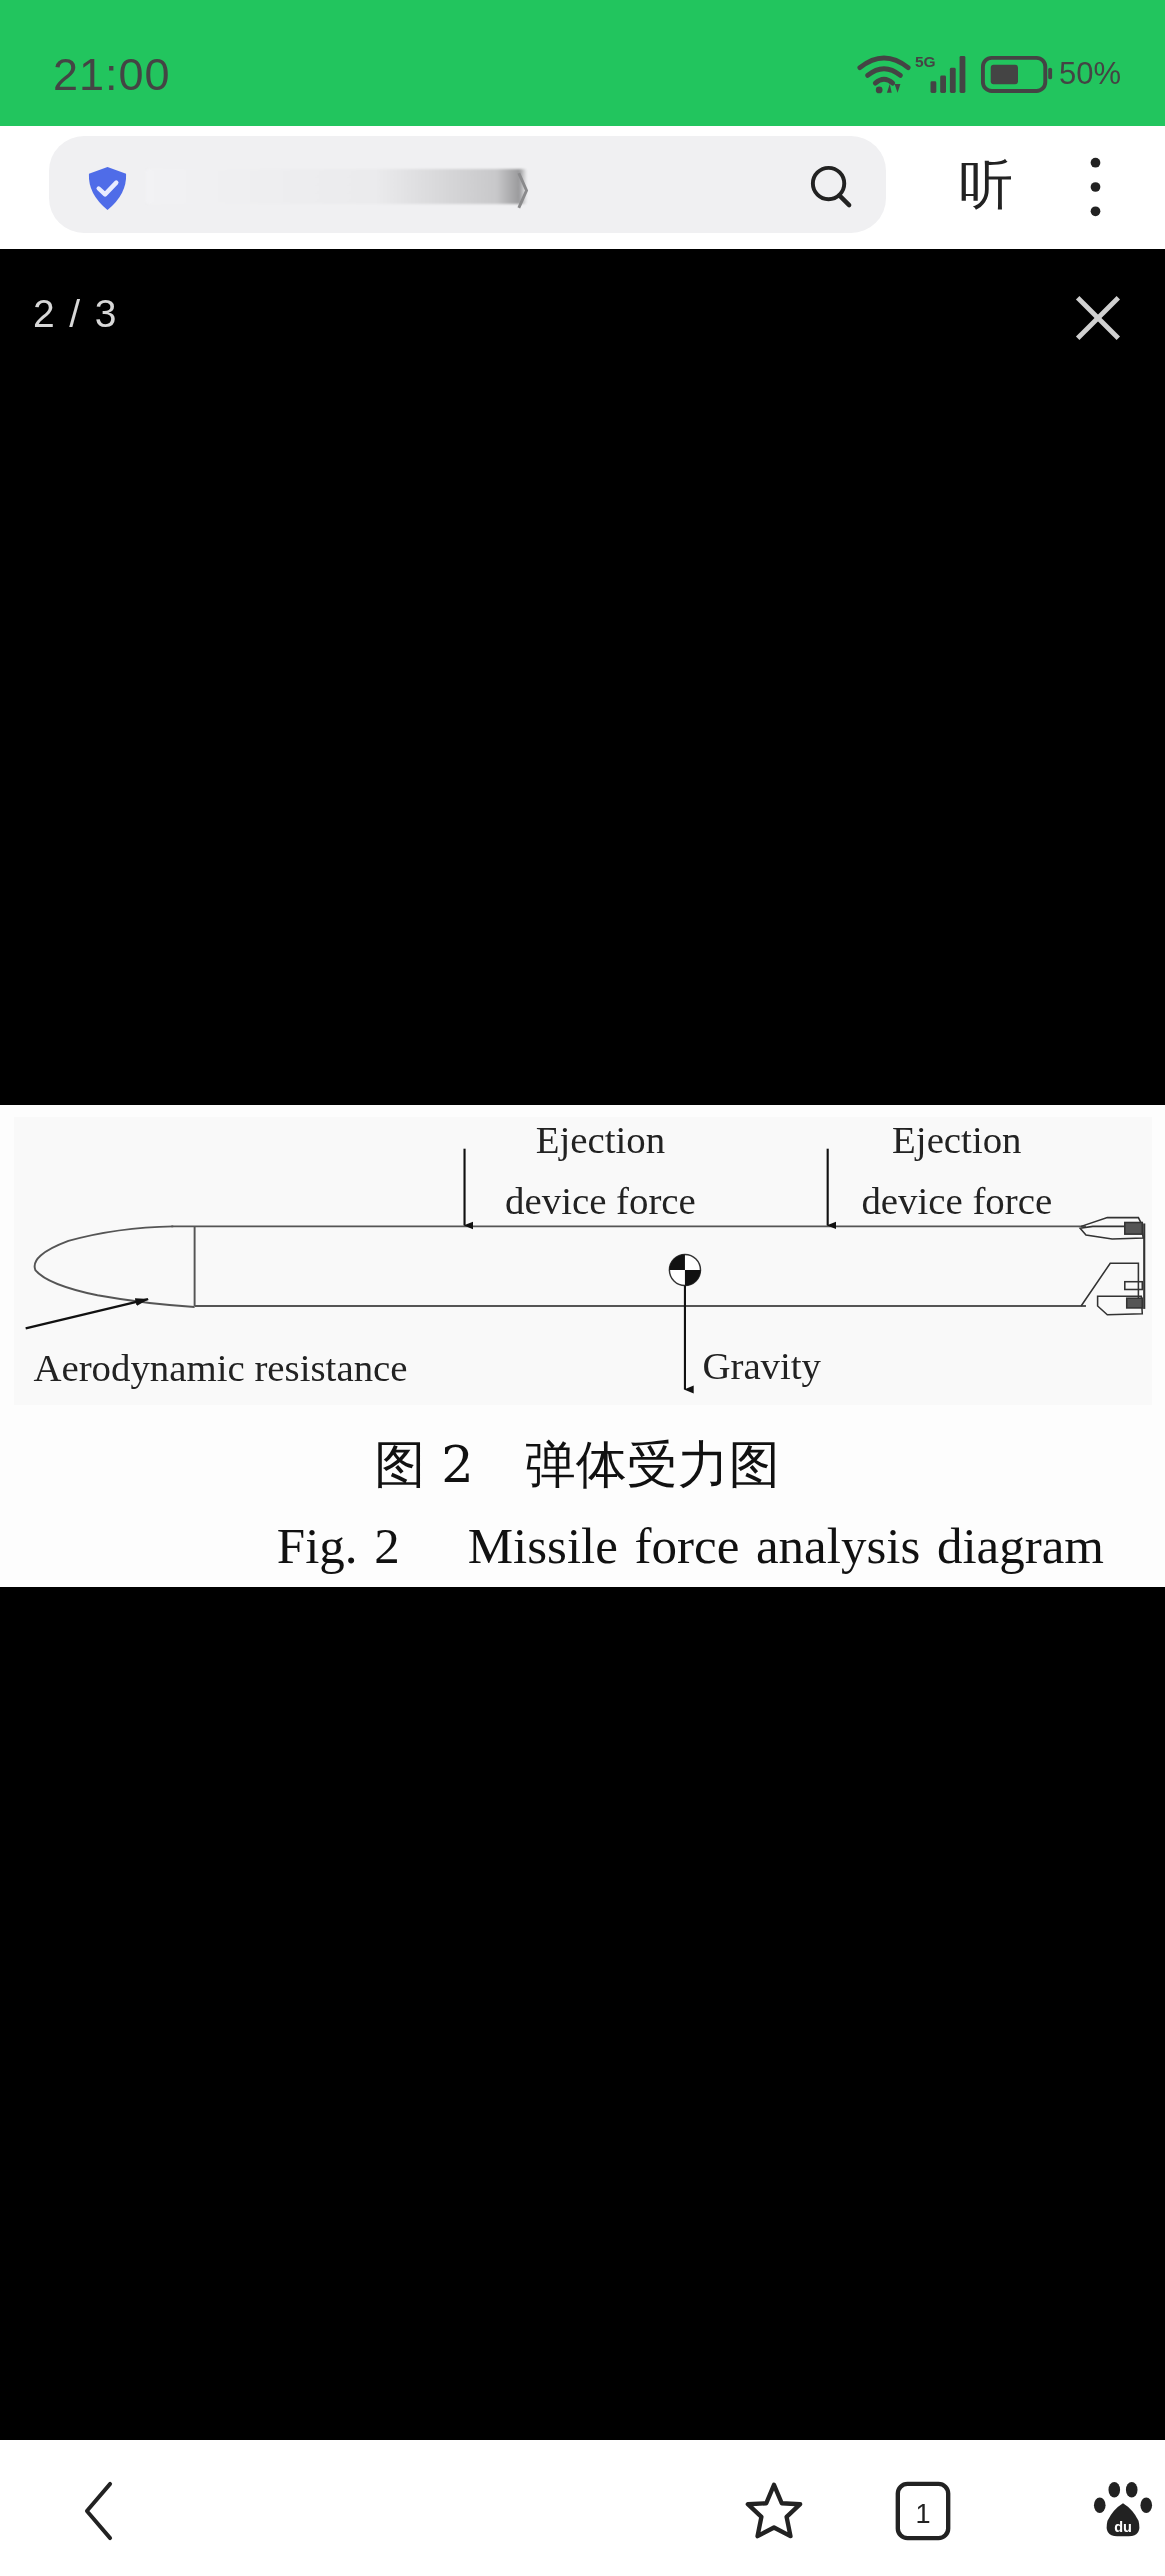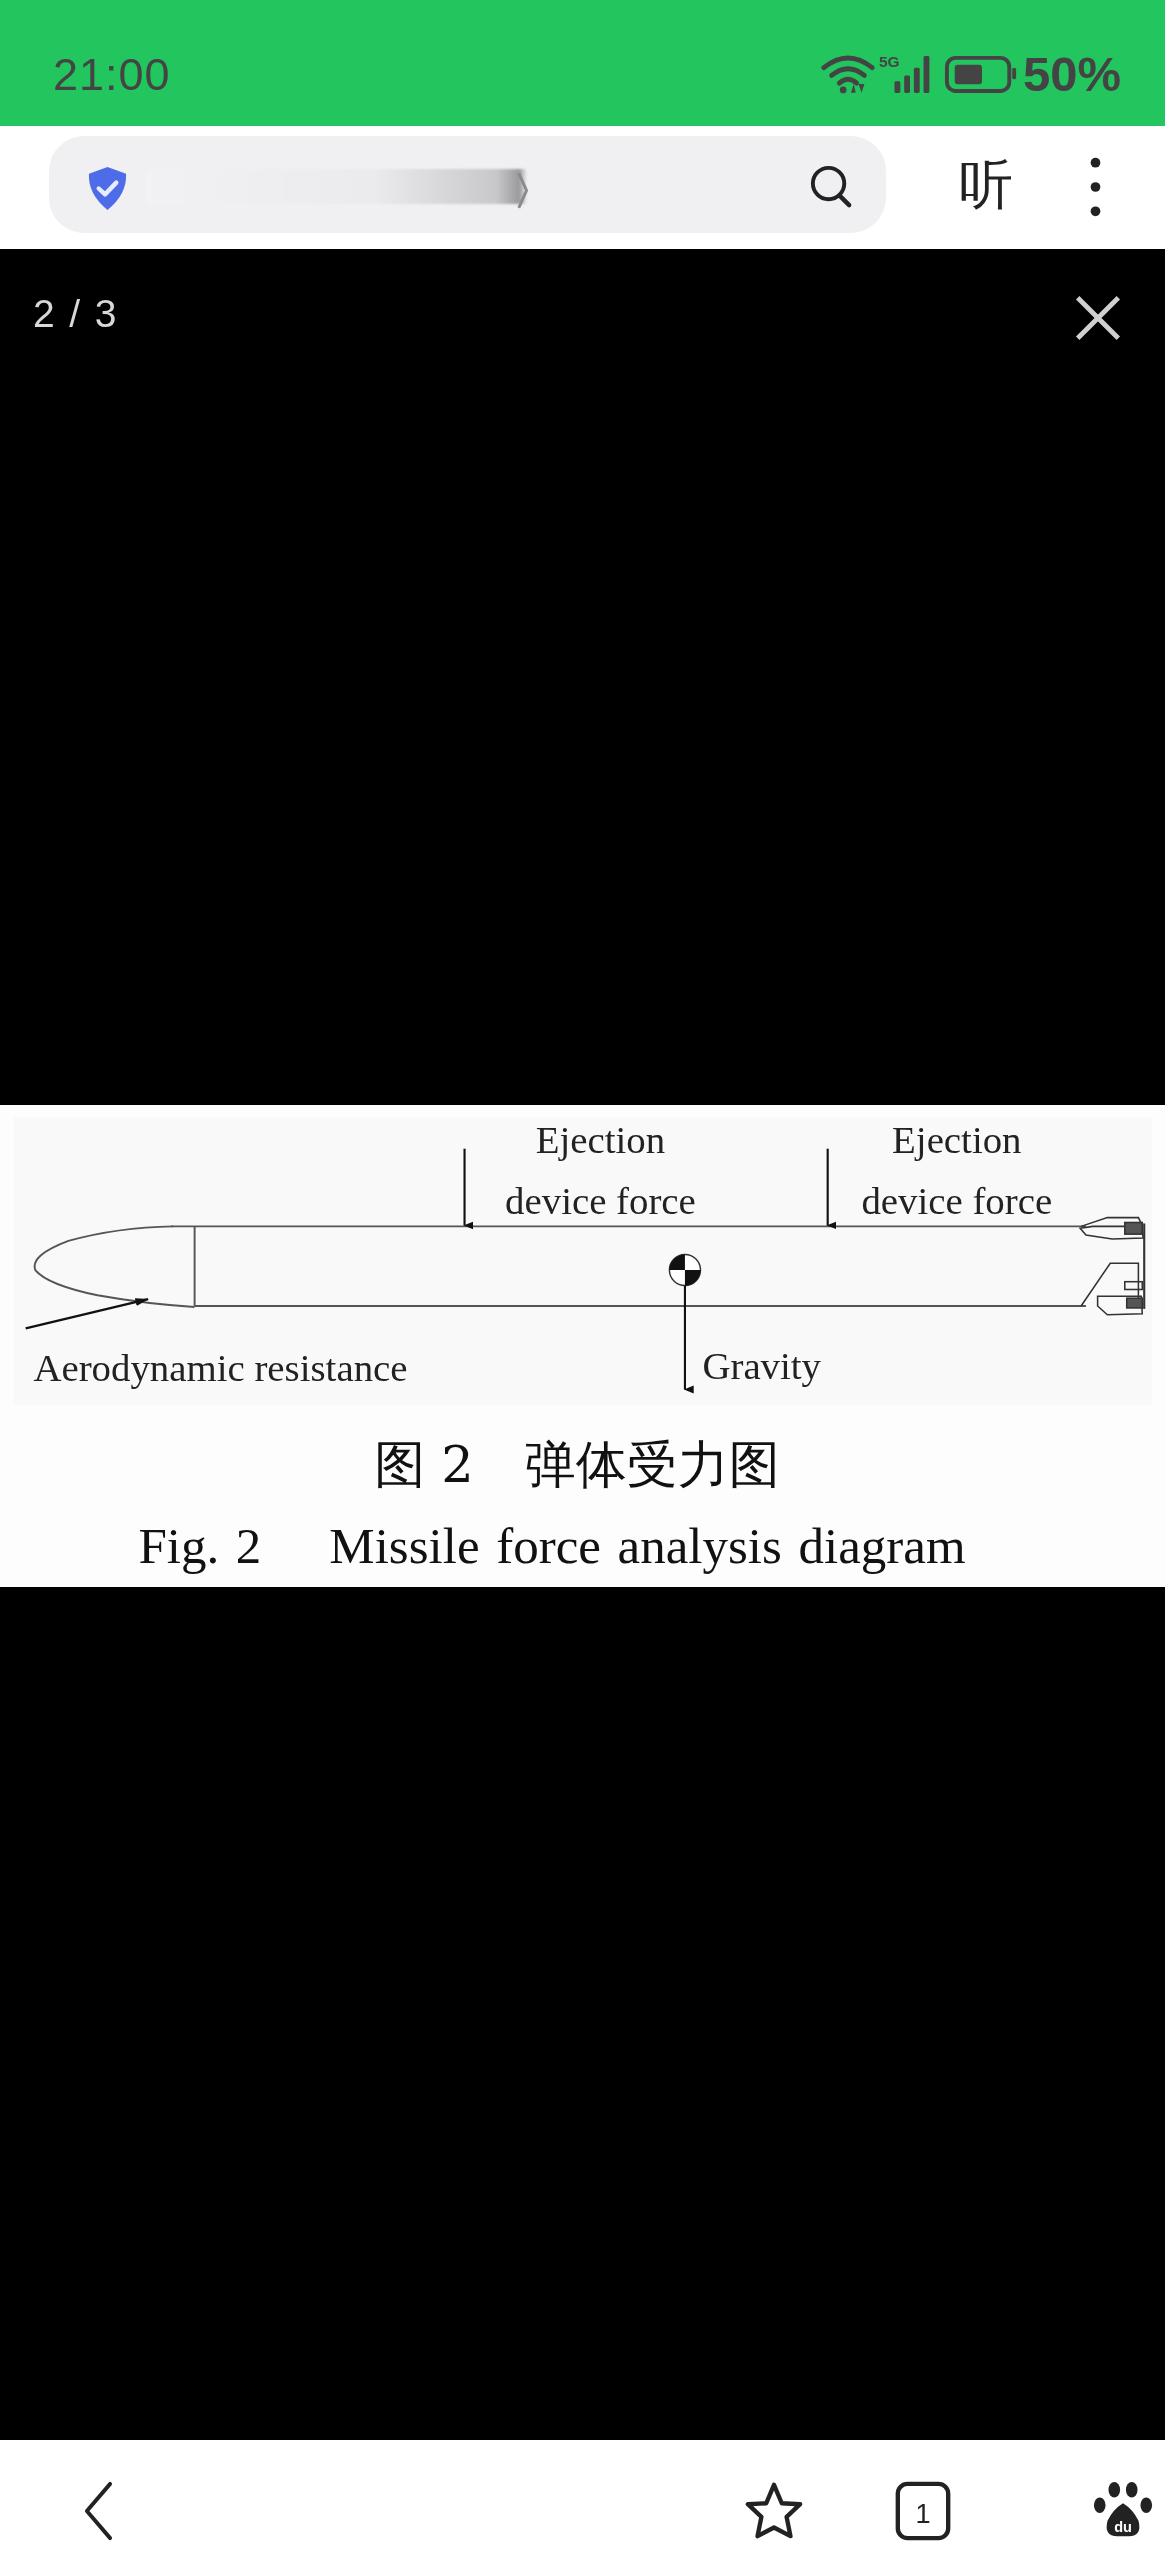--- a/index.html
+++ b/index.html
@@ -3,21 +3,21 @@
 <meta charset="utf-8">
 <style>
   * { margin:0; padding:0; box-sizing:border-box; }
   html, body { width:1166px; height:2576px; background:#ffffff; overflow:hidden; }
   body { position:relative; font-family:"Liberation Sans", "DejaVu Sans", sans-serif; }
 
   
   .status-bar { position:absolute; left:0; top:0; width:1166px; height:126px; background:#22c55e; }
   .status-time { position:absolute; left:53px; top:49px; font-size:45px; color:#444; letter-spacing:1px; }
   .status-icons { position:absolute; right:45px; top:49px; height:49px; display:flex; align-items:center; gap:3px; }
-  .status-battery-text { font-size:49px; color:#444; font-weight:700; }
+  .status-battery-text { font-size:31px; color:#444; font-weight:400; }
 
   
   .url-bar { position:absolute; left:49px; top:136px; width:837px; height:97px; background:#f0f0f2; border-radius:35px; }
   .shield { position:absolute; left:37px; top:29px; width:43px; height:47px; }
   .url-blur { position:absolute; left:97px; top:33px; width:381px; height:35px;
      background:linear-gradient(to right, #f2f2f4 0%, #ebebed 60%, #c8c8ca 92%, #9a9a9c 98%, transparent 100%);
      border-radius:2.9px; filter:blur(1px); }
   .url-blur-chevron { position:absolute; left:464px; top:35px; width:29px; height:39px; }
   .url-search { position:absolute; right:29px; top:25px; width:51px; height:51px; }
   .listen-btn { position:absolute; left:947px; top:146px; width:78px; height:78px; font-size:54px; color:#222;
@@ -27,21 +27,21 @@
   
   .viewer { position:absolute; left:0; top:249px; width:1166px; height:2191px; background:#000; }
   .counter { position:absolute; left:33px; top:43px; font-size:39px; color:#d8d8d8; letter-spacing:1.9px; }
   .close-btn { position:absolute; left:1068px; top:39px; width:60px; height:60px; }
 
   .figure { position:absolute; left:0; top:856px; width:1166px; height:482px; background:#fdfdfd; }
   .fig-panel { position:absolute; left:13.6px; top:11.7px; width:1138px; height:288px; background:#f9f9f9; }
   .fig-svg { position:absolute; left:0; top:0; }
   .caption-cn { position:absolute; left:0; top:326px; width:1154px; text-align:center;
      font-family:"DejaVu Serif", serif; font-size:51px; color:#111; }
-  .caption-en { position:absolute; left:0; top:412px; width:1104px; text-align:center;
+  .caption-en { position:absolute; left:0; top:412px; width:1104px; text-align:right;
      font-family:"Liberation Serif", serif; font-size:51px; color:#111; word-spacing:3.9px; }
   .caption-en .fig-num { margin-right:68px; }
 
   
   .bottom-nav { position:absolute; left:0; top:2440px; width:1166px; height:136px; background:#fff; }
   .nav-btn { position:absolute; top:37px; width:68px; height:68px; display:flex; align-items:center; justify-content:center; }
 </style>
 </head>
 <body>
 

